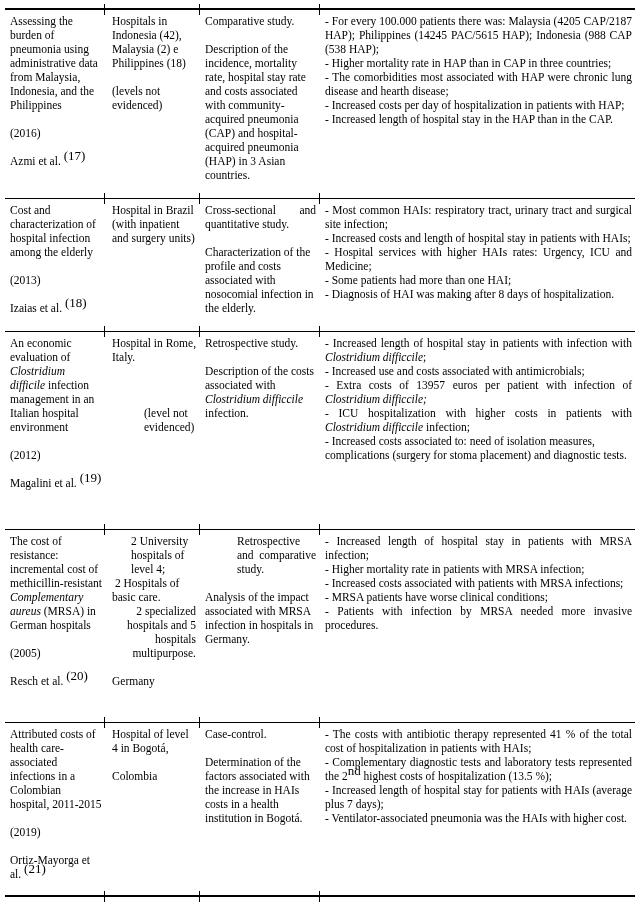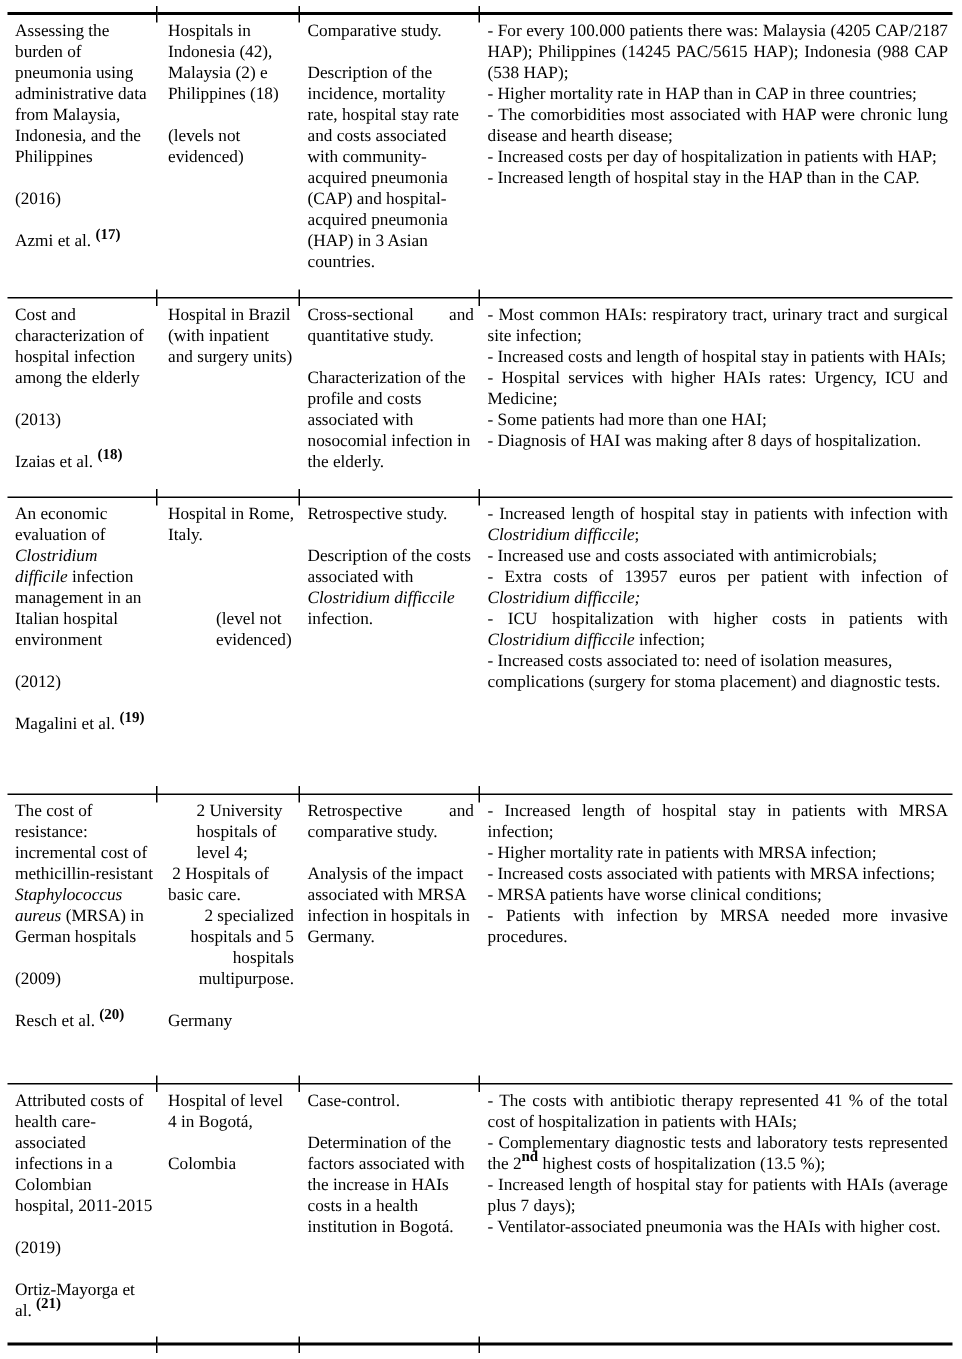--- a/index.html
+++ b/index.html
@@ -75,25 +75,24 @@
     height: 11px;
     background: #000;
   }
 
   td p {
     margin: 0;
     padding: 0;
   }
   td p.blank { min-height: 14px; }
   sup {
-    font-size: 10px;
+    font-size: 13px;
     line-height: 0;
     vertical-align: super;
     letter-spacing: 0;
-    font-weight: bold;
   }
   i { font-style: italic; }
 </style>
 </head>
 <body>
 
 <div class="sheet">
   <table class="review-table">
     <colgroup>
       <col class="w0">
@@ -176,35 +175,35 @@
           <td class="c3">
             <p style="text-align: justify;"><span>- Increased length of hospital stay in patients with infection with </span><i>Clostridium difficcile</i><span>;</span></p>
             <p style="text-align: justify;"><span>- Increased use and costs associated with antimicrobials;</span></p>
             <p style="text-align: justify;"><span>- Extra costs of 13957 euros per patient with infection of </span><i>Clostridium difficcile;</i></p>
             <p style="text-align: justify;"><span>- ICU hospitalization with higher costs in patients with </span><i>Clostridium difficcile</i><span> infection;</span></p>
             <p style="text-align: left;"><span>- Increased costs associated to: need of isolation measures, complications (surgery for stoma placement) and diagnostic tests.</span></p>
           </td>
         </tr>
         <tr>
           <td class="c0">
-            <p style="text-align: left;"><span>The cost of resistance: incremental cost of methicillin-resistant </span><i>Staphylococcus aureus</i><span> (MRSA) in German hospitals</span></p>
-            <p class="blank">&nbsp;</p>
-            <p style="text-align: left;"><span>(2009)</span></p>
+            <p style="text-align: left;"><span>The cost of resistance: incremental cost of methicillin-resistant </span><i>Complementary aureus</i><span> (MRSA) in German hospitals</span></p>
+            <p class="blank">&nbsp;</p>
+            <p style="text-align: left;"><span>(2005)</span></p>
             <p class="blank">&nbsp;</p>
             <p style="text-align: left;"><span>Resch et al. </span><sup>(20)</sup></p>
           </td>
           <td class="c1">
             <p style="text-align: left; margin-left: 19px;"><span>2 University hospitals of level 4;</span></p>
             <p style="text-align: left;"><span>&nbsp;2 Hospitals of basic care.</span></p>
             <p style="text-align: right;"><span>2 specialized hospitals and 5 hospitals multipurpose.</span></p>
             <p class="blank">&nbsp;</p>
             <p style="text-align: left;"><span>Germany</span></p>
           </td>
           <td class="c2">
-            <p style="text-align: justify;"><span>Retrospective and comparative study.</span></p>
+            <p style="text-align: justify; margin-left: 32px;"><span>Retrospective and comparative study.</span></p>
             <p class="blank">&nbsp;</p>
             <p style="text-align: left;"><span>Analysis of the impact associated with MRSA infection in hospitals in Germany.</span></p>
           </td>
           <td class="c3">
             <p style="text-align: justify;"><span>- Increased length of hospital stay in patients with MRSA infection;</span></p>
             <p style="text-align: justify;"><span>- Higher mortality rate in patients with MRSA infection;</span></p>
             <p style="text-align: justify;"><span>- Increased costs associated with patients with MRSA infections;</span></p>
             <p style="text-align: justify;"><span>- MRSA patients have worse clinical conditions;</span></p>
             <p style="text-align: justify;"><span>- Patients with infection by MRSA needed more invasive procedures.</span></p>
           </td>

